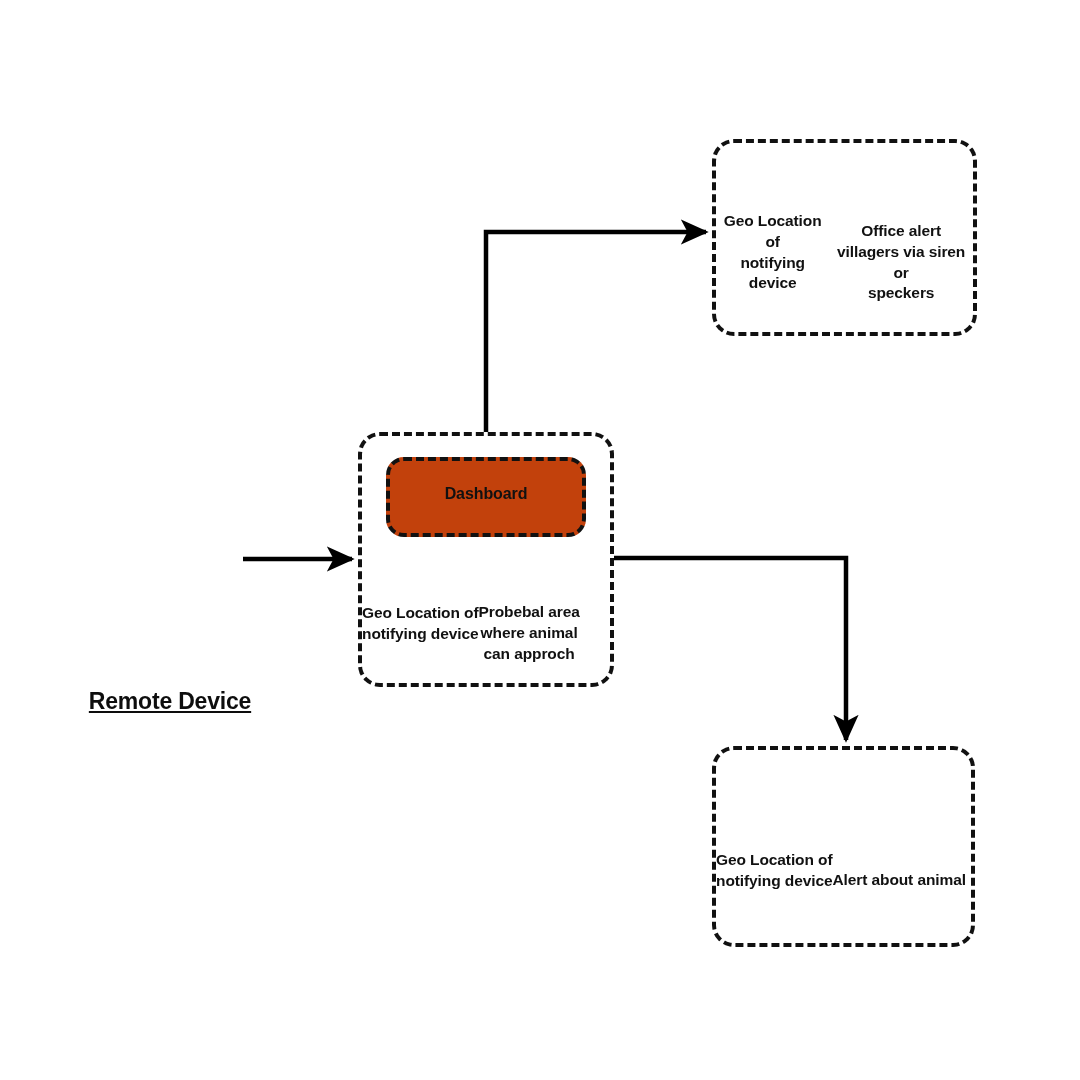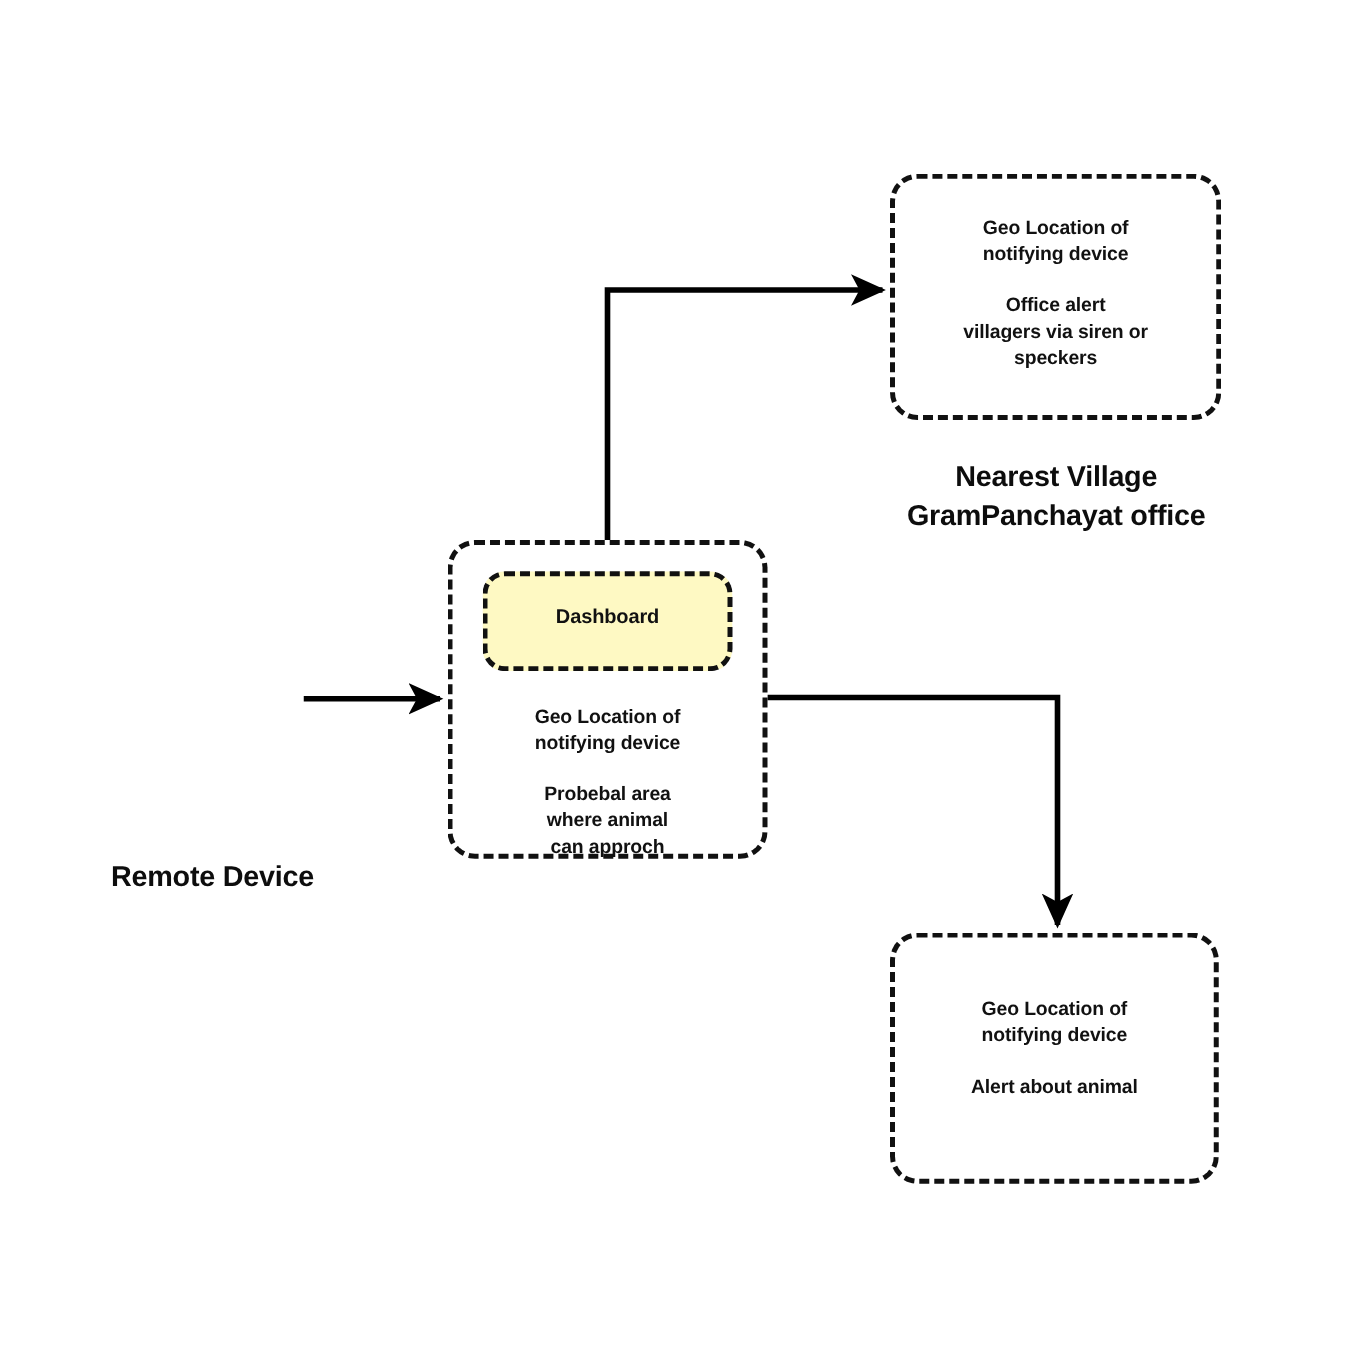--- a/index.html
+++ b/index.html
@@ -20,21 +20,21 @@
   }
 
   
   .node {
     position: absolute;
     box-sizing: border-box;
     border: 4px dashed #111111;
     border-radius: 22px;
     background: #ffffff;
     display: flex;
-    flex-direction: column;
+    flex-direction: row;
     align-items: center;
     justify-content: center;
     text-align: center;
   }
   .node.top-align {
     justify-content: flex-start;
   }
 
   .node-text {
     font-size: 15.5px;
@@ -47,21 +47,21 @@
   .node-text + .node-text {
     margin-top: 20px;
   }
 
   
   .inner-node {
     position: absolute;
     box-sizing: border-box;
     border: 4px dashed #111111;
     border-radius: 18px;
-    background: #fef9c3;
+    background: #c2410c;
     display: flex;
     align-items: flex-start;
     justify-content: center;
     text-align: right;
   }
   .inner-node .node-text {
     margin-top: 22px;
     font-size: 16px;
   }
 
@@ -105,21 +105,21 @@
       </marker>
     </defs>
 
     <line x1="243" y1="559" x2="352" y2="559" marker-end="url(#arrow)"></line>
 
     <polyline points="486,432 486,232 706,232" marker-end="url(#arrow)"></polyline>
 
     <polyline points="614,558 846,558 846,740" marker-end="url(#arrow)"></polyline>
   </svg>
 
-  <div class="caption" style="left:40px; top:686px; width:260px;">Remote Device</div>
+  <div class="caption" style="left:40px; top:686px; width:260px;text-decoration:underline;">Remote Device</div>
 
   <div class="node top-align" style="left:358px; top:432px; width:256px; height:255px; padding-top:128px;">
     <div class="node-text">Geo Location of
 notifying device</div>
     <div class="node-text">Probebal area
 where animal
 can approch</div>
   </div>
 
   <div class="inner-node" style="left:386px; top:457px; width:200px; height:80px;">
@@ -127,22 +127,20 @@
   </div>
 
 
   <div class="node top-align" style="left:712px; top:139px; width:265px; height:197px; padding-top:30px;">
     <div class="node-text">Geo Location of
 notifying device</div>
     <div class="node-text">Office alert
 villagers via siren or
 speckers</div>
   </div>
-  <div class="caption" style="left:690px; top:366px; width:310px;">Nearest Village
-GramPanchayat office</div>
 
   <div class="node top-align" style="left:712px; top:746px; width:263px; height:201px; padding-top:48px;">
     <div class="node-text">Geo Location of
 notifying device</div>
     <div class="node-text">Alert about animal</div>
   </div>
 
 </div>
 
 </body></html>

